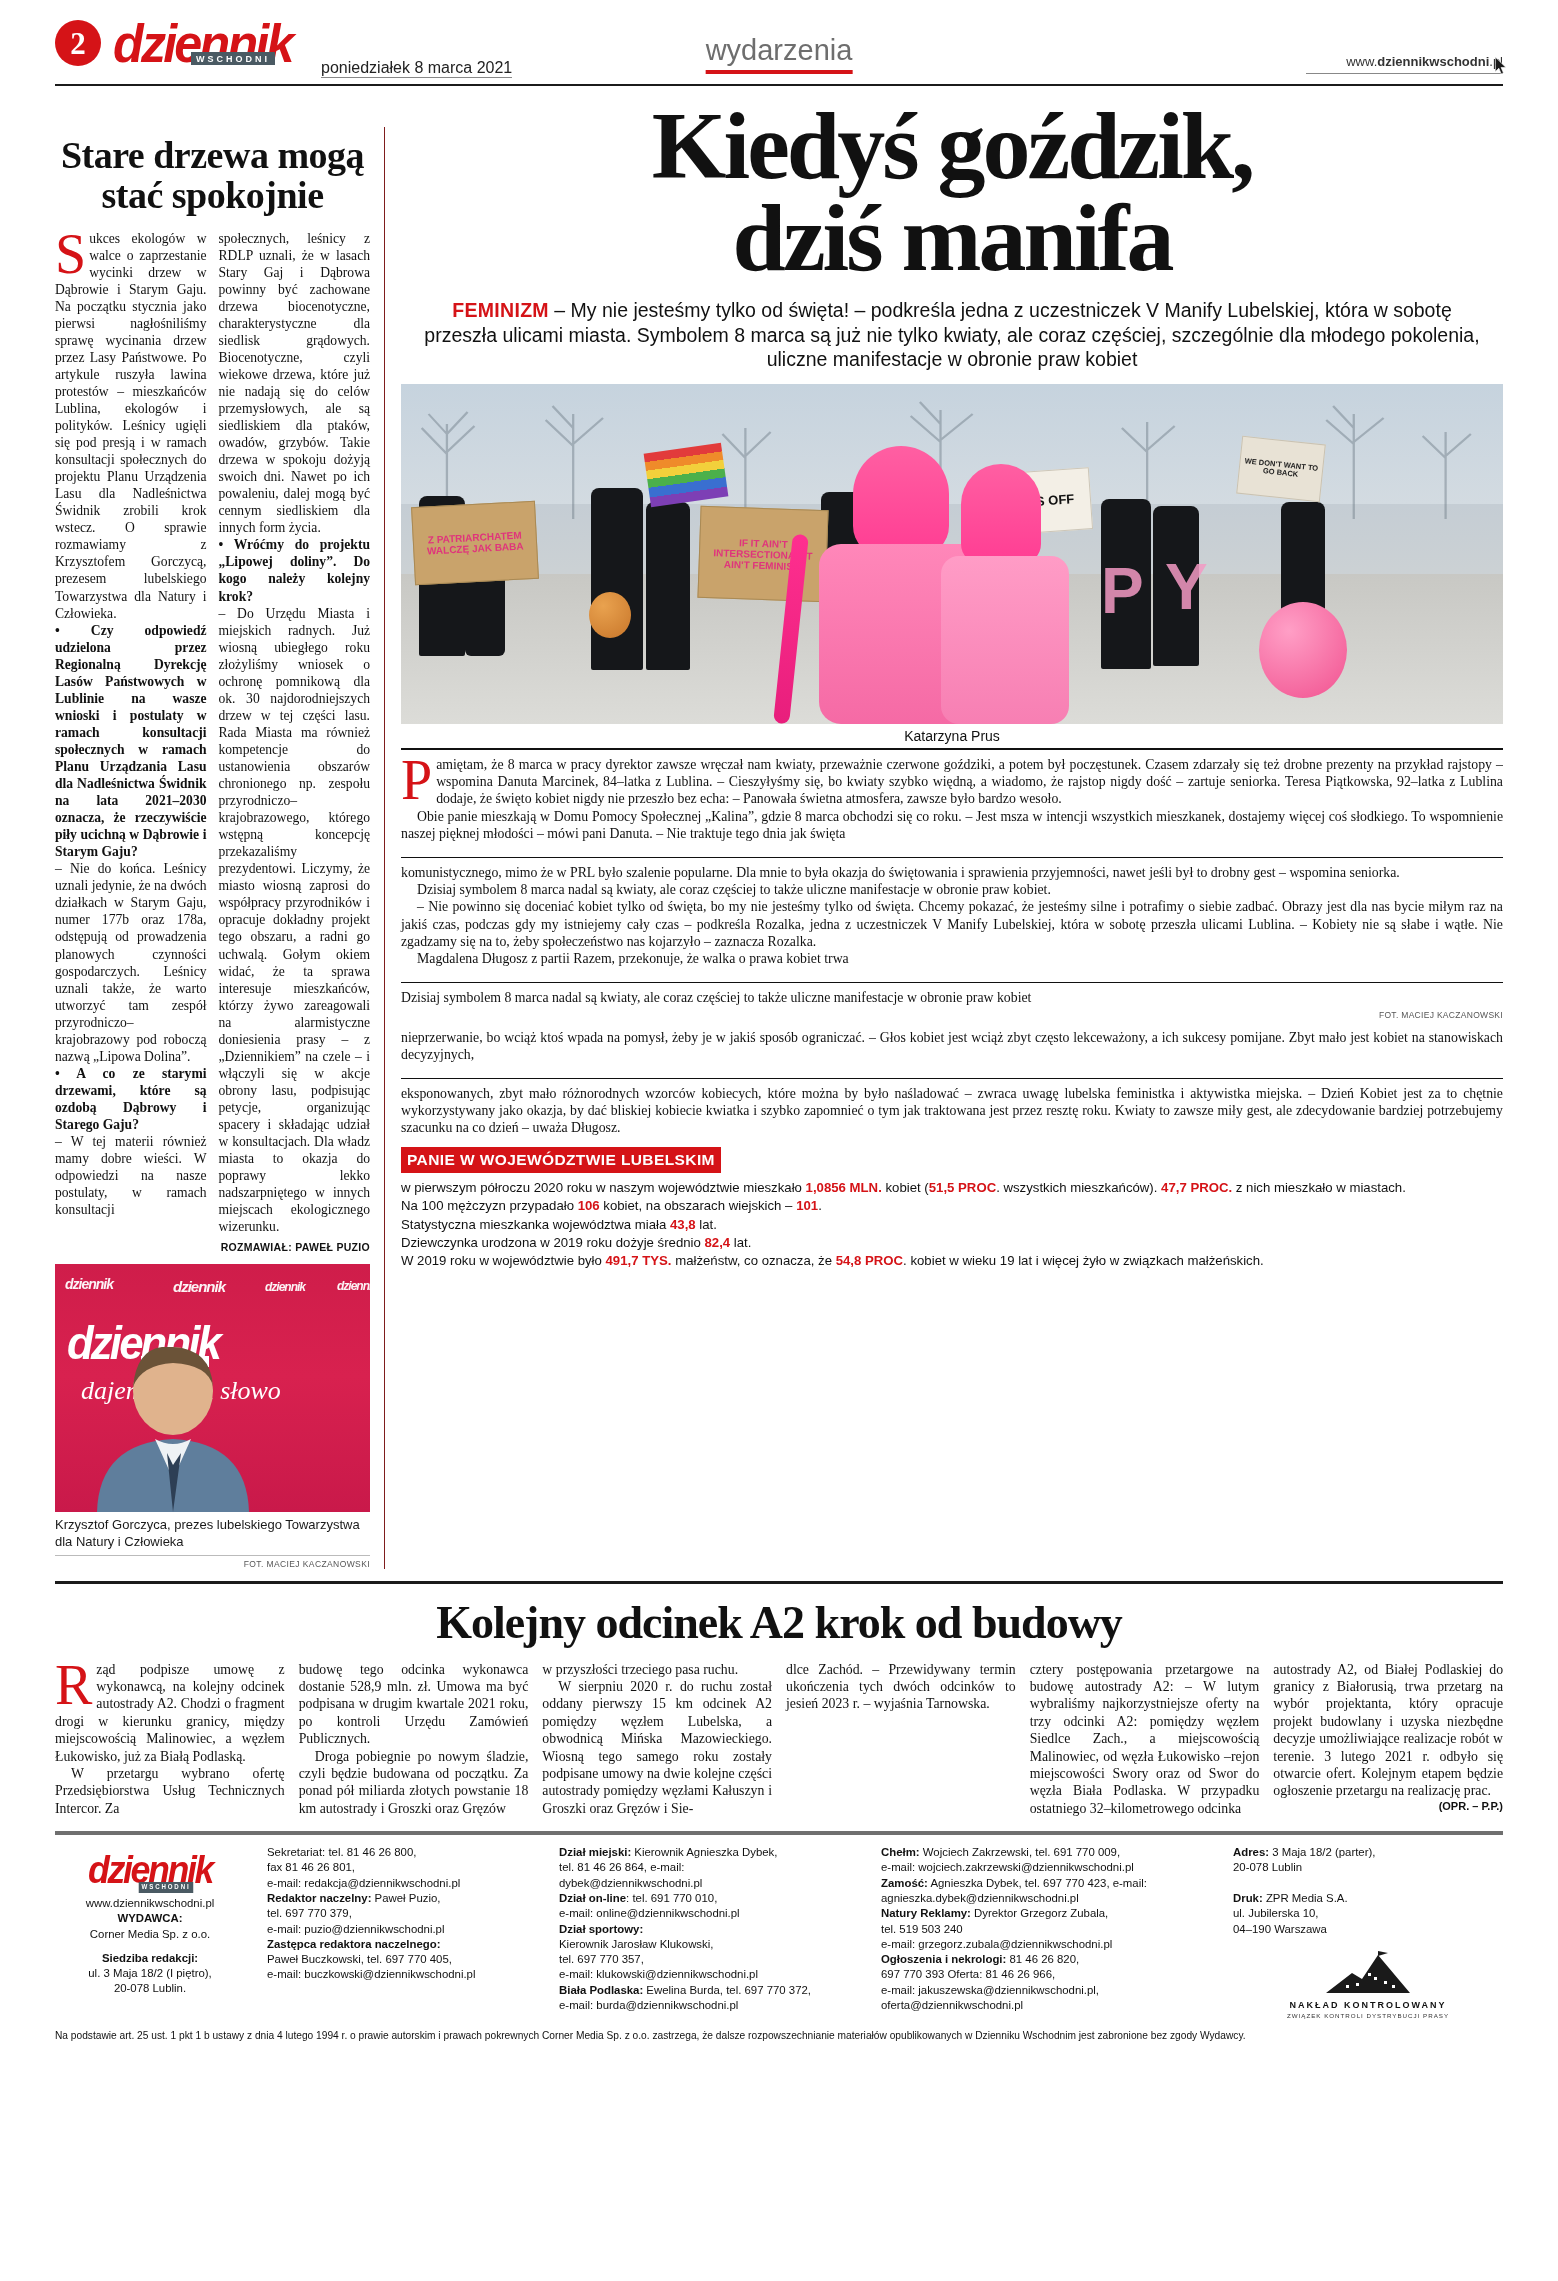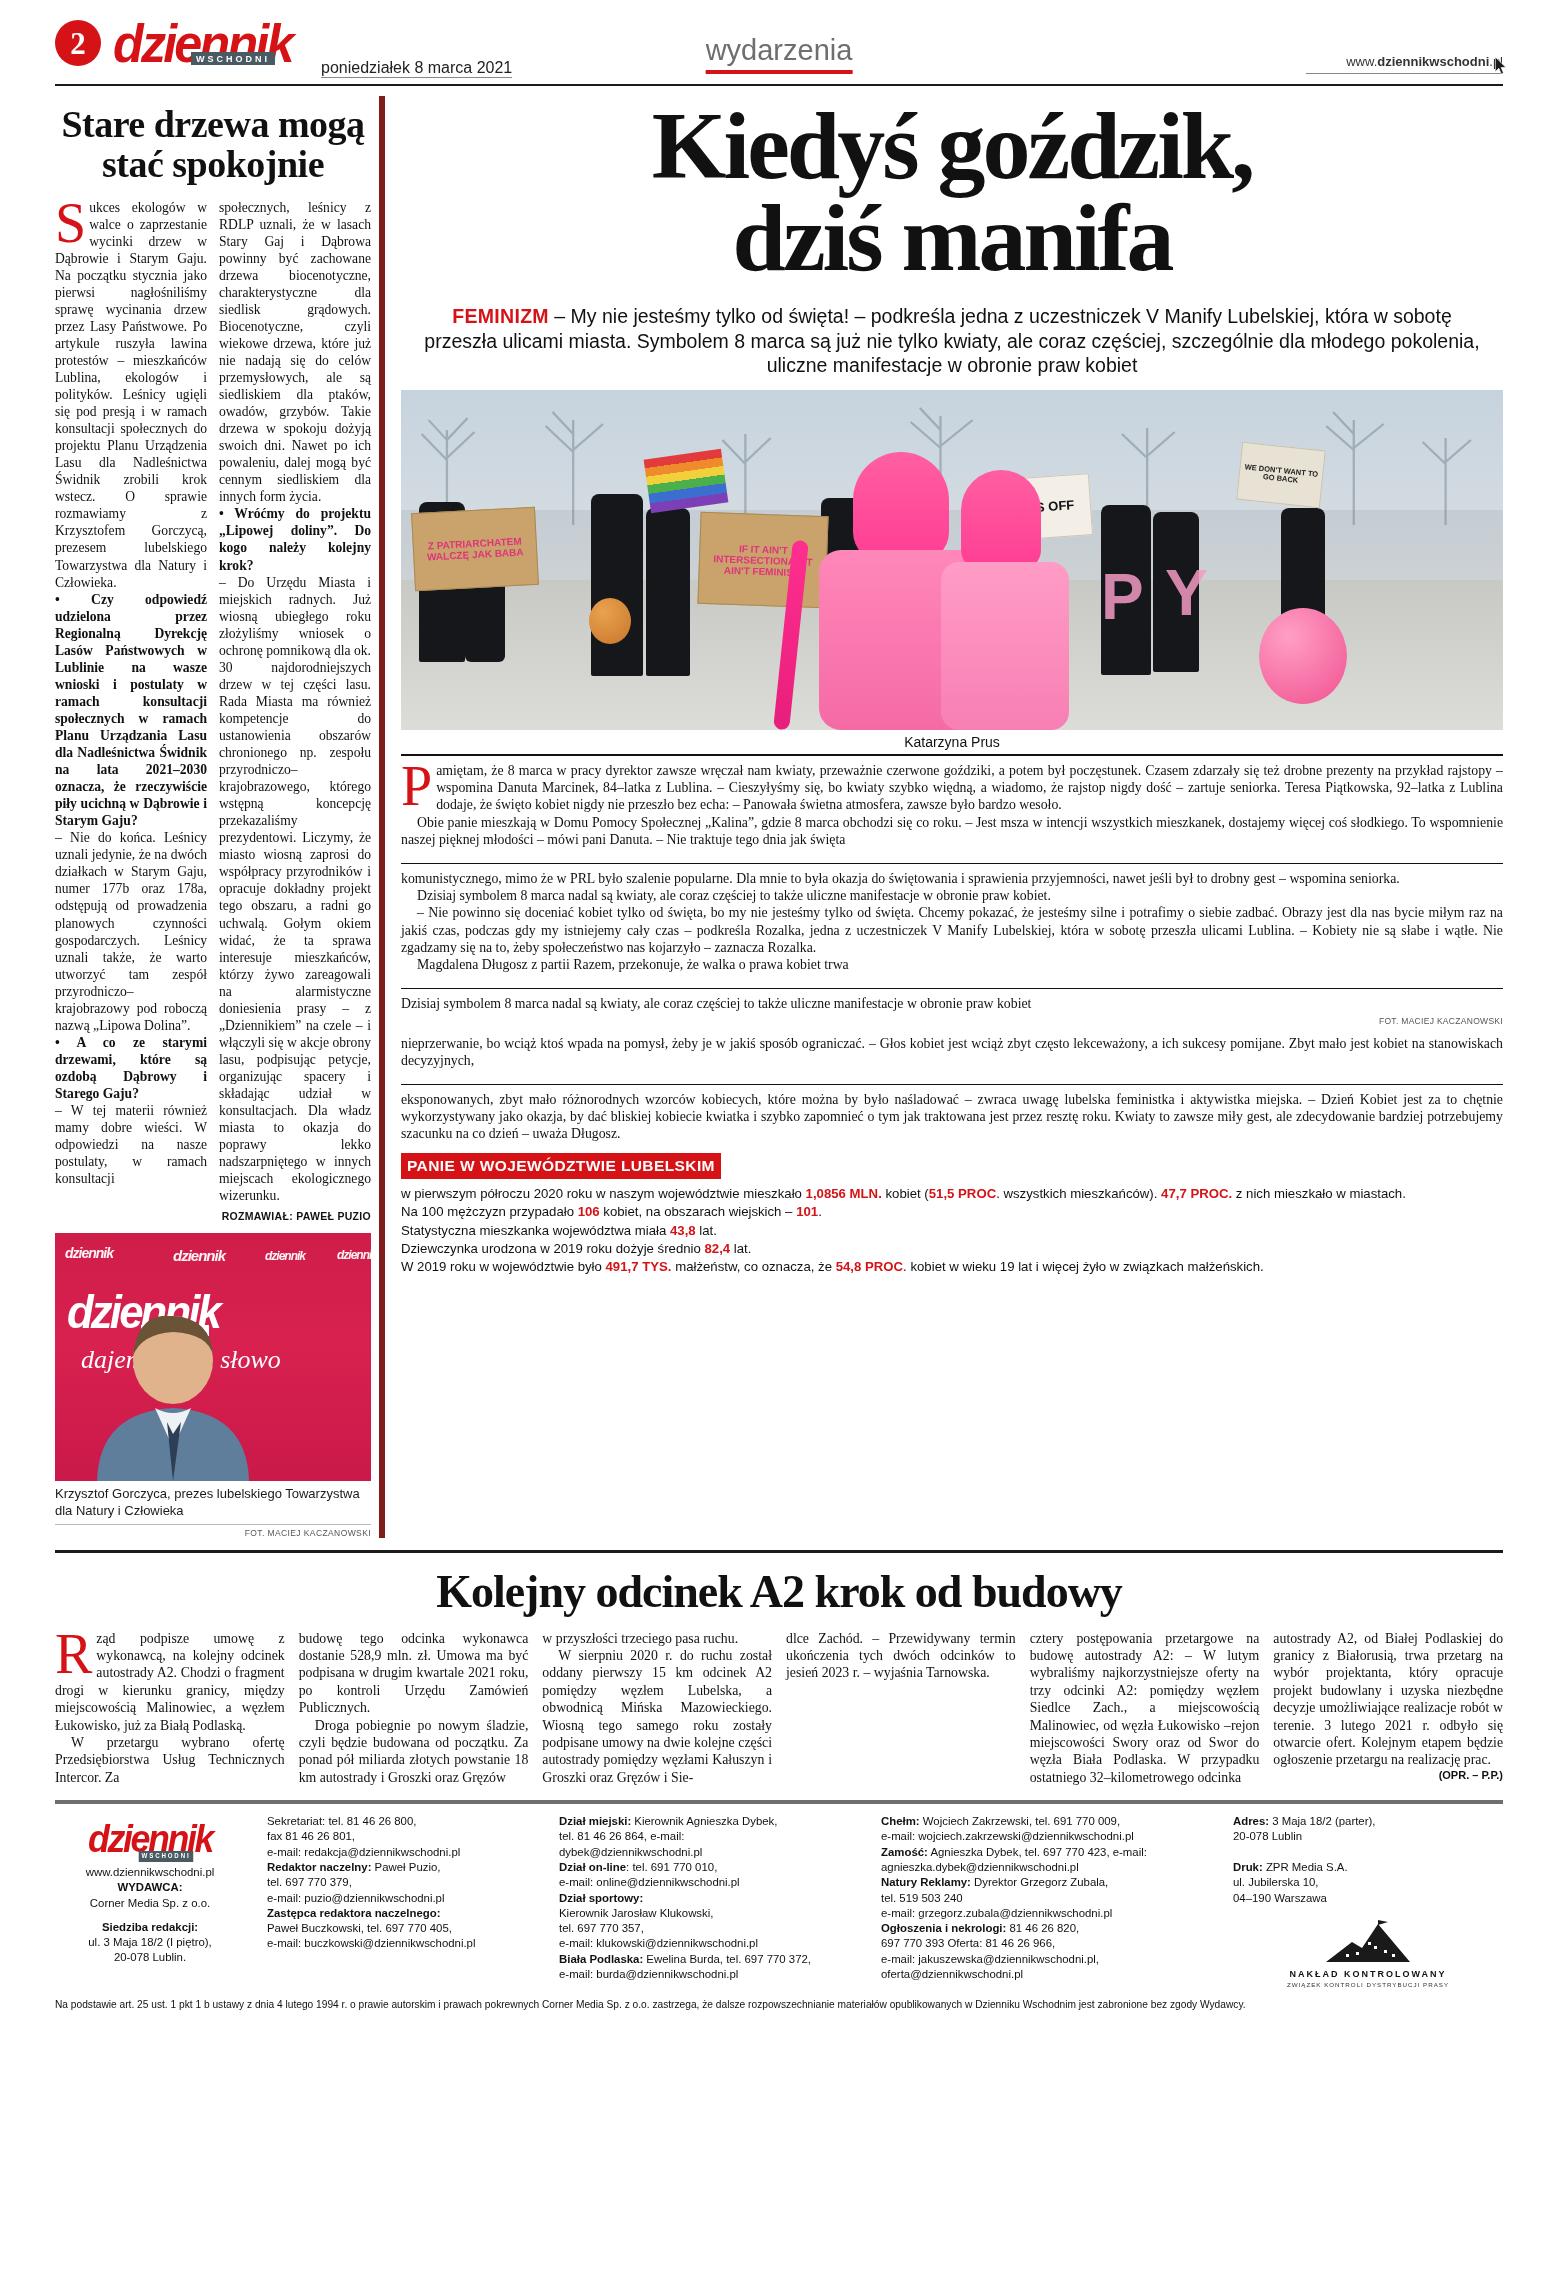--- a/index.html
+++ b/index.html
@@ -49,21 +49,21 @@
     font-family: "Liberation Sans", sans-serif; font-size: 13px; color: #333;
     border-bottom: 1px solid #888; padding-bottom: 4px; padding-left: 40px;
   }
   .masthead-url b { font-weight: bold; }
   .cursor { position: absolute; right: -6px; bottom: -2px; width: 14px; height: 18px; }
 
   .rule-top { height: 2px; background: #1b1b1b; margin-top: 6px; }
 
   
   .main-grid { display: flex; margin-top: 10px; }
-  .col-left { width: 330px; flex: 0 0 330px; padding-right: 8px; border-right: 6px solid #7f1d1d; }
+  .col-left { width: 330px; flex: 0 0 330px; padding-right: 14px; border-right: 1px solid #7f1d1d; margin-top: 31px; }
   .col-right { flex: 1; padding-left: 16px; }
 
   
   .hl-left {
     font-family: "Liberation Serif", serif; font-weight: bold; font-size: 38px;
     line-height: 1.06; text-align: center; margin-top: 8px; margin-bottom: 14px; letter-spacing: -0.5px;
   }
   
   .left-cols { display: flex; gap: 12px; font-size: 13.6px; line-height: 1.255; text-align: justify; }
   .left-cols > div { flex: 1; }
@@ -111,21 +111,21 @@
   }
 
   
   .hl-main {
     font-family: "Liberation Serif", serif; font-weight: bold;
     font-size: 96px; line-height: 0.96; text-align: center; letter-spacing: -3px;
     margin-top: 4px;
   }
   .lead {
     font-family: "Liberation Sans", sans-serif; font-size: 19.5px; line-height: 1.26;
-    text-align: center; margin: 20px 14px 12px 14px; font-weight: 300; color: #111;
+    text-align: center; margin: 14px 14px 12px 14px; font-weight: 300; color: #111;
   }
   .lead .kicker { color: #d51317; font-weight: bold; letter-spacing: .3px; }
 
   
   .main-photo {
     width: 100%; height: 340px; position: relative; overflow: hidden;
     background: linear-gradient(180deg,#b9c6d2 0%,#c3ccd4 30%,#cdd2d4 60%,#d9d9d7 100%);
     margin-bottom: 4px;
   }
   .mp-sky { position:absolute; left:0; top:0; right:0; height:120px;

